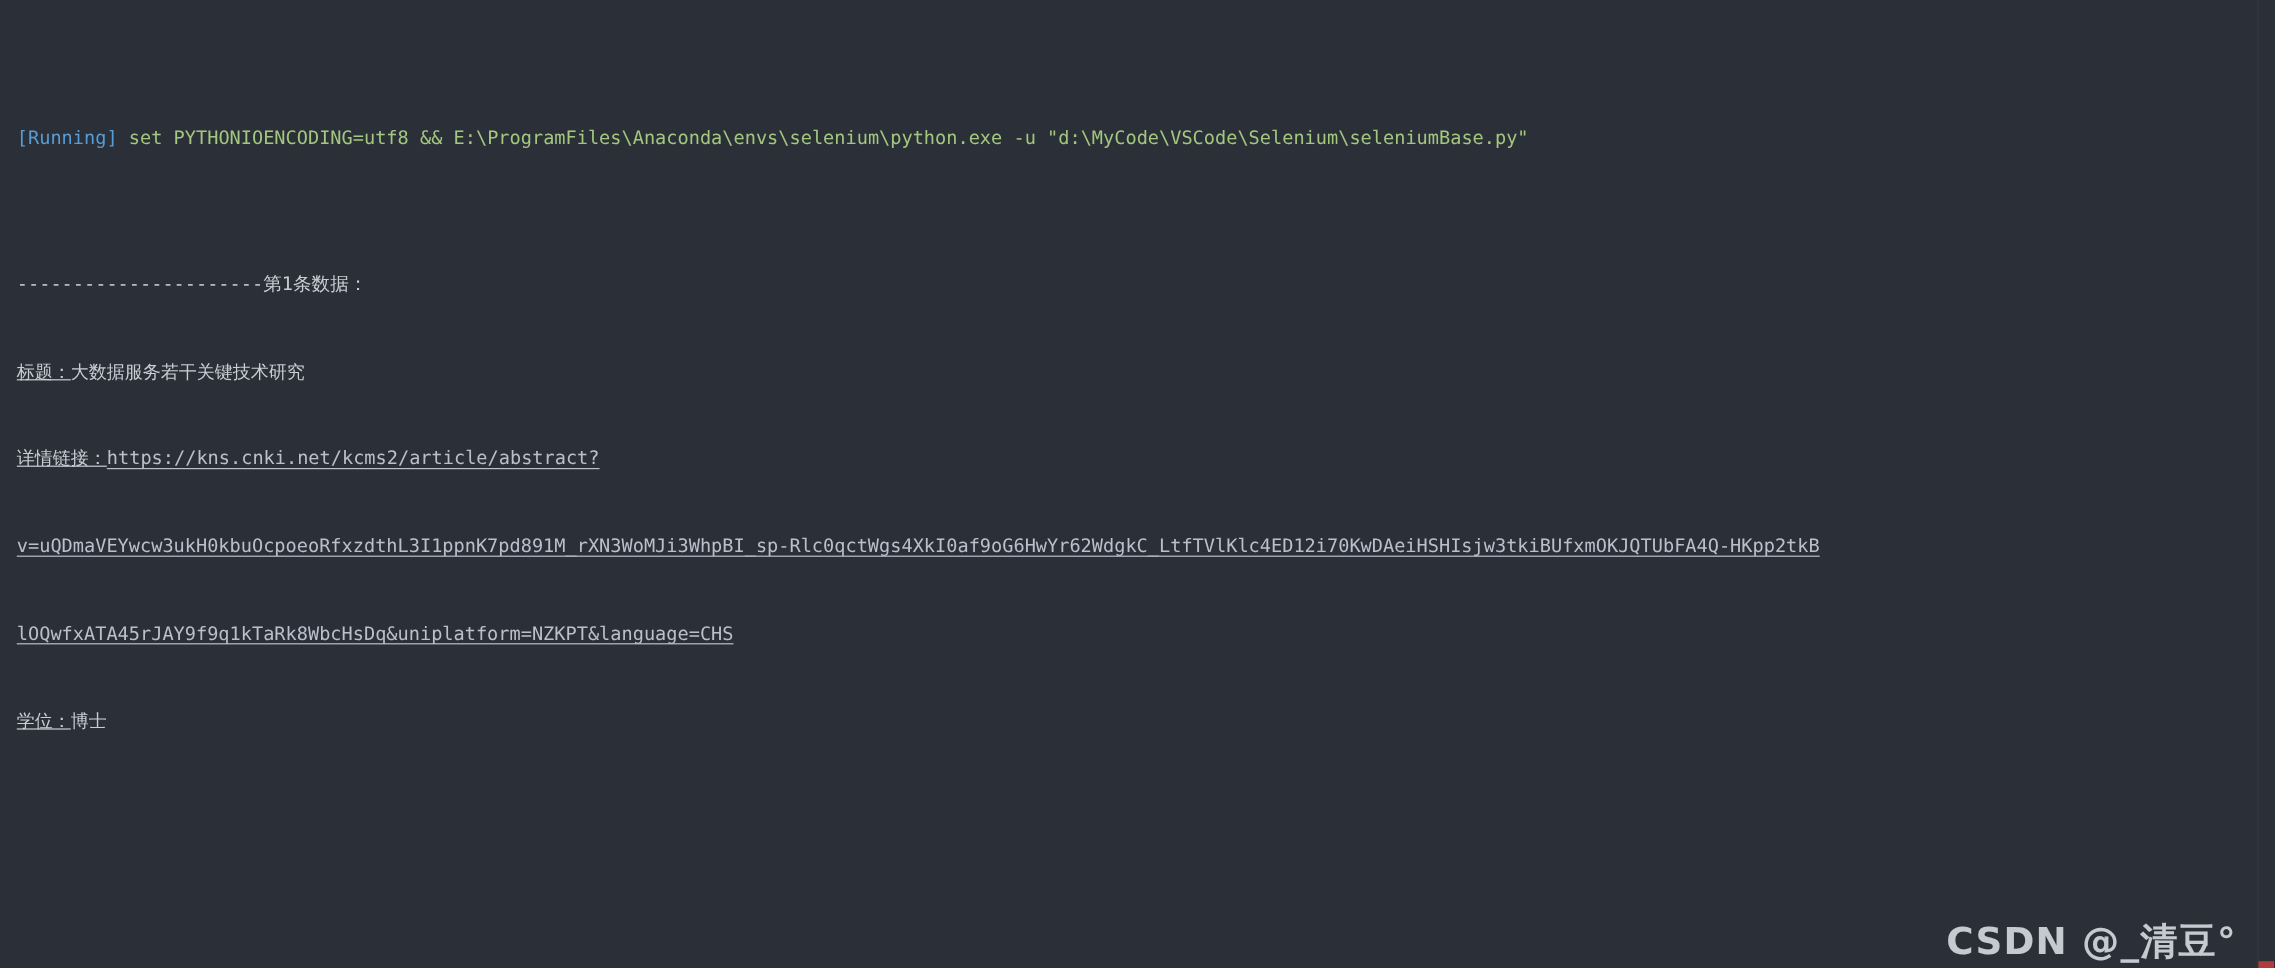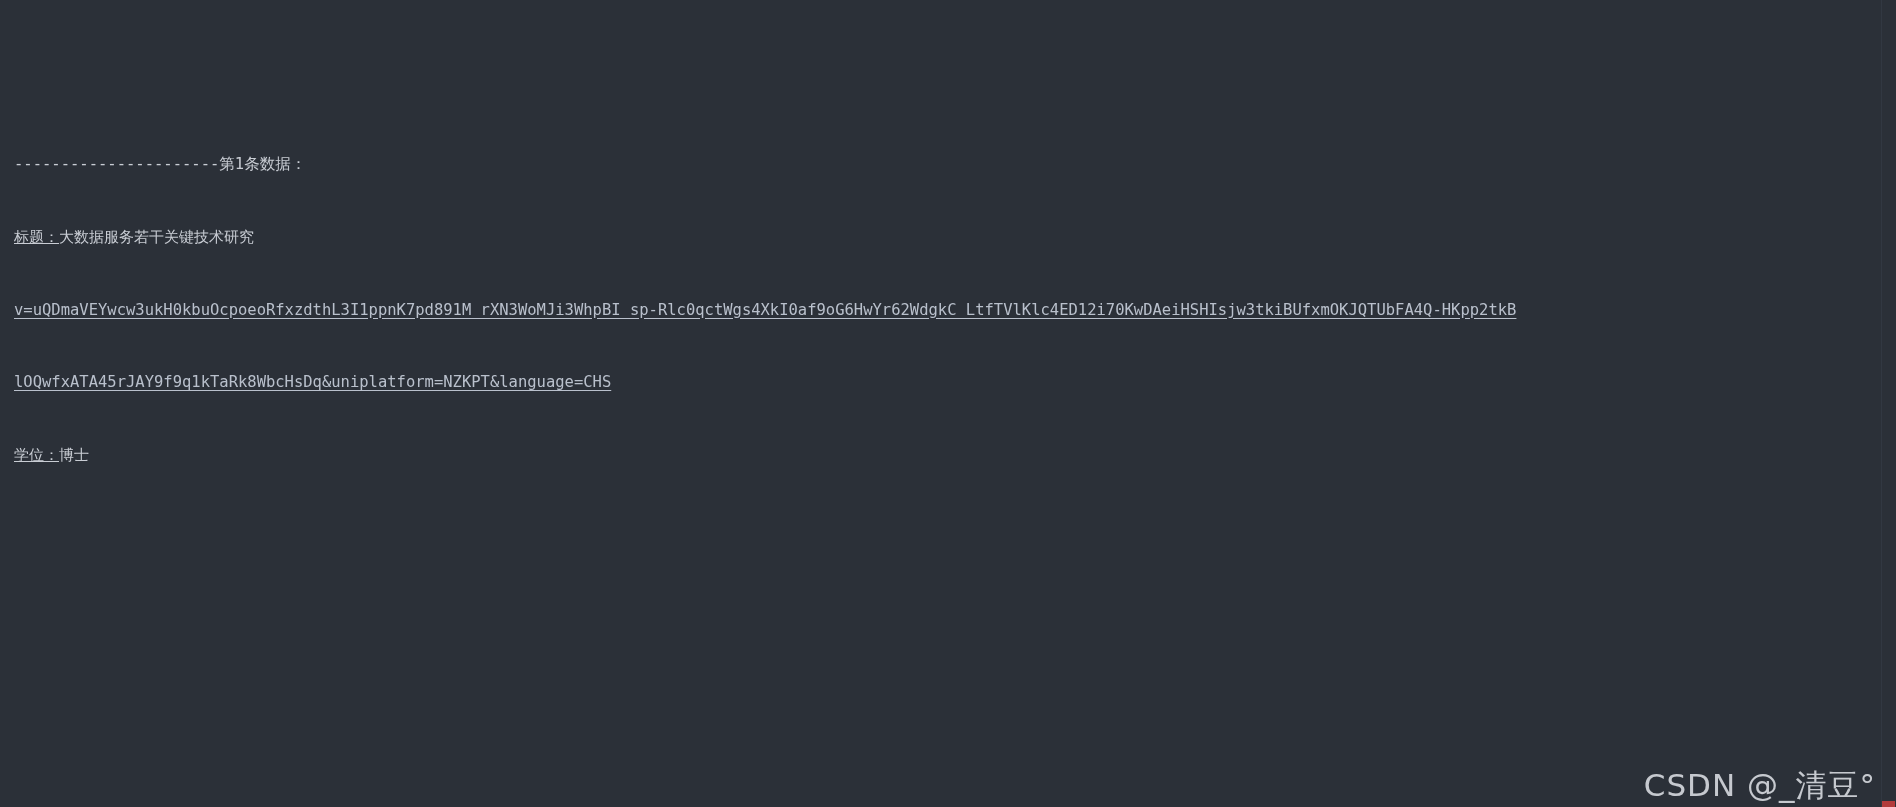--- a/index.html
+++ b/index.html
@@ -42,28 +42,29 @@
   }
   .urlcont {
     color: #b9c0cc;
     text-decoration: underline;
     text-underline-offset: 3px;
   }
   .cjk { font-family: "DejaVu Sans", "Liberation Sans", sans-serif; font-size: 15px; }
   
   #watermark {
     position: absolute;
-    right: 20px;
+    right: 32px;
     bottom: 10px;
     color: rgba(233,236,240,0.82);
     font-family: "DejaVu Sans", "Liberation Sans", sans-serif;
     font-size: 31px;
     letter-spacing: 1px;
     white-space: nowrap;
     pointer-events: none;
+    font-weight: bold;
   }
   
   #gutter {
     position: absolute;
     top: 0; right: 0;
     width: 14px; height: 807px;
     background: #2b3038;
     border-left: 1px solid #323842;
   }
   #gutter-mark {
@@ -74,24 +75,26 @@
     height: 6px;
     background: #b23b3b;
   }
 </style>
 </head>
 <body>
 
 <div id="terminal">
 
   
+  <div class="line"><span class="running">[Running]</span><span class="cmd"> set PYTHONIOENCODING=utf8 &amp;&amp; E:\ProgramFiles\Anaconda\envs\selenium\python.exe -u "d:\MyCode\VSCode\Selenium\seleniumBase.py"</span></div>
 
   
   <div class="line"><span class="sep">----------------------第1条数据：</span></div>
   <div class="line"><span class="cjk label">标题：</span><span class="cjk val">大数据服务若干关键技术研究</span></div>
+  <div class="line"><span class="cjk label">详情链接：</span><span class="url">https://kns.cnki.net/kcms2/article/abstract?</span></div>
   <div class="line"><span class="urlcont">v=uQDmaVEYwcw3ukH0kbuOcpoeoRfxzdthL3I1ppnK7pd891M_rXN3WoMJi3WhpBI_sp-Rlc0qctWgs4XkI0af9oG6HwYr62WdgkC_LtfTVlKlc4ED12i70KwDAeiHSHIsjw3tkiBUfxmOKJQTUbFA4Q-HKpp2tkB</span></div>
   <div class="line"><span class="urlcont">lOQwfxATA45rJAY9f9q1kTaRk8WbcHsDq&amp;uniplatform=NZKPT&amp;language=CHS</span></div>
   <div class="line"><span class="cjk label">学位：</span><span class="cjk val">博士</span></div>
   
   
   
 
   
   
   

